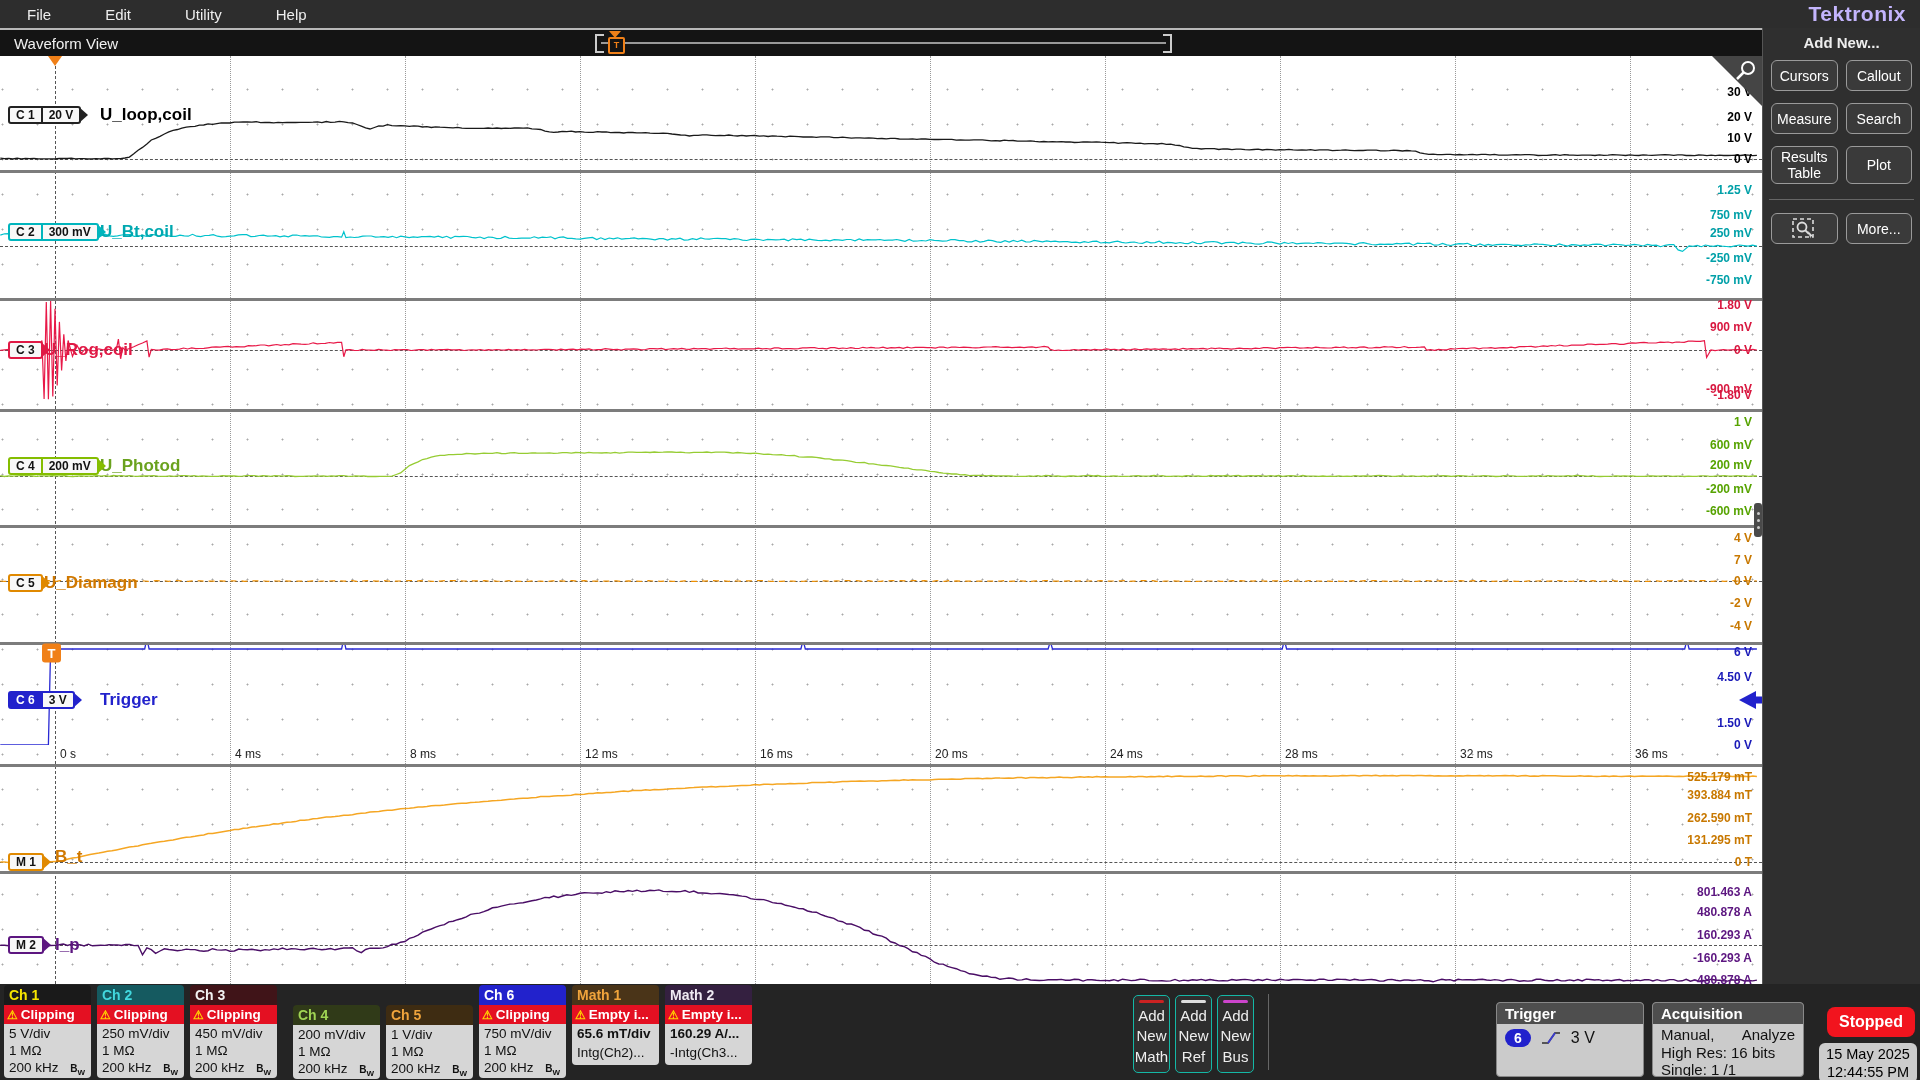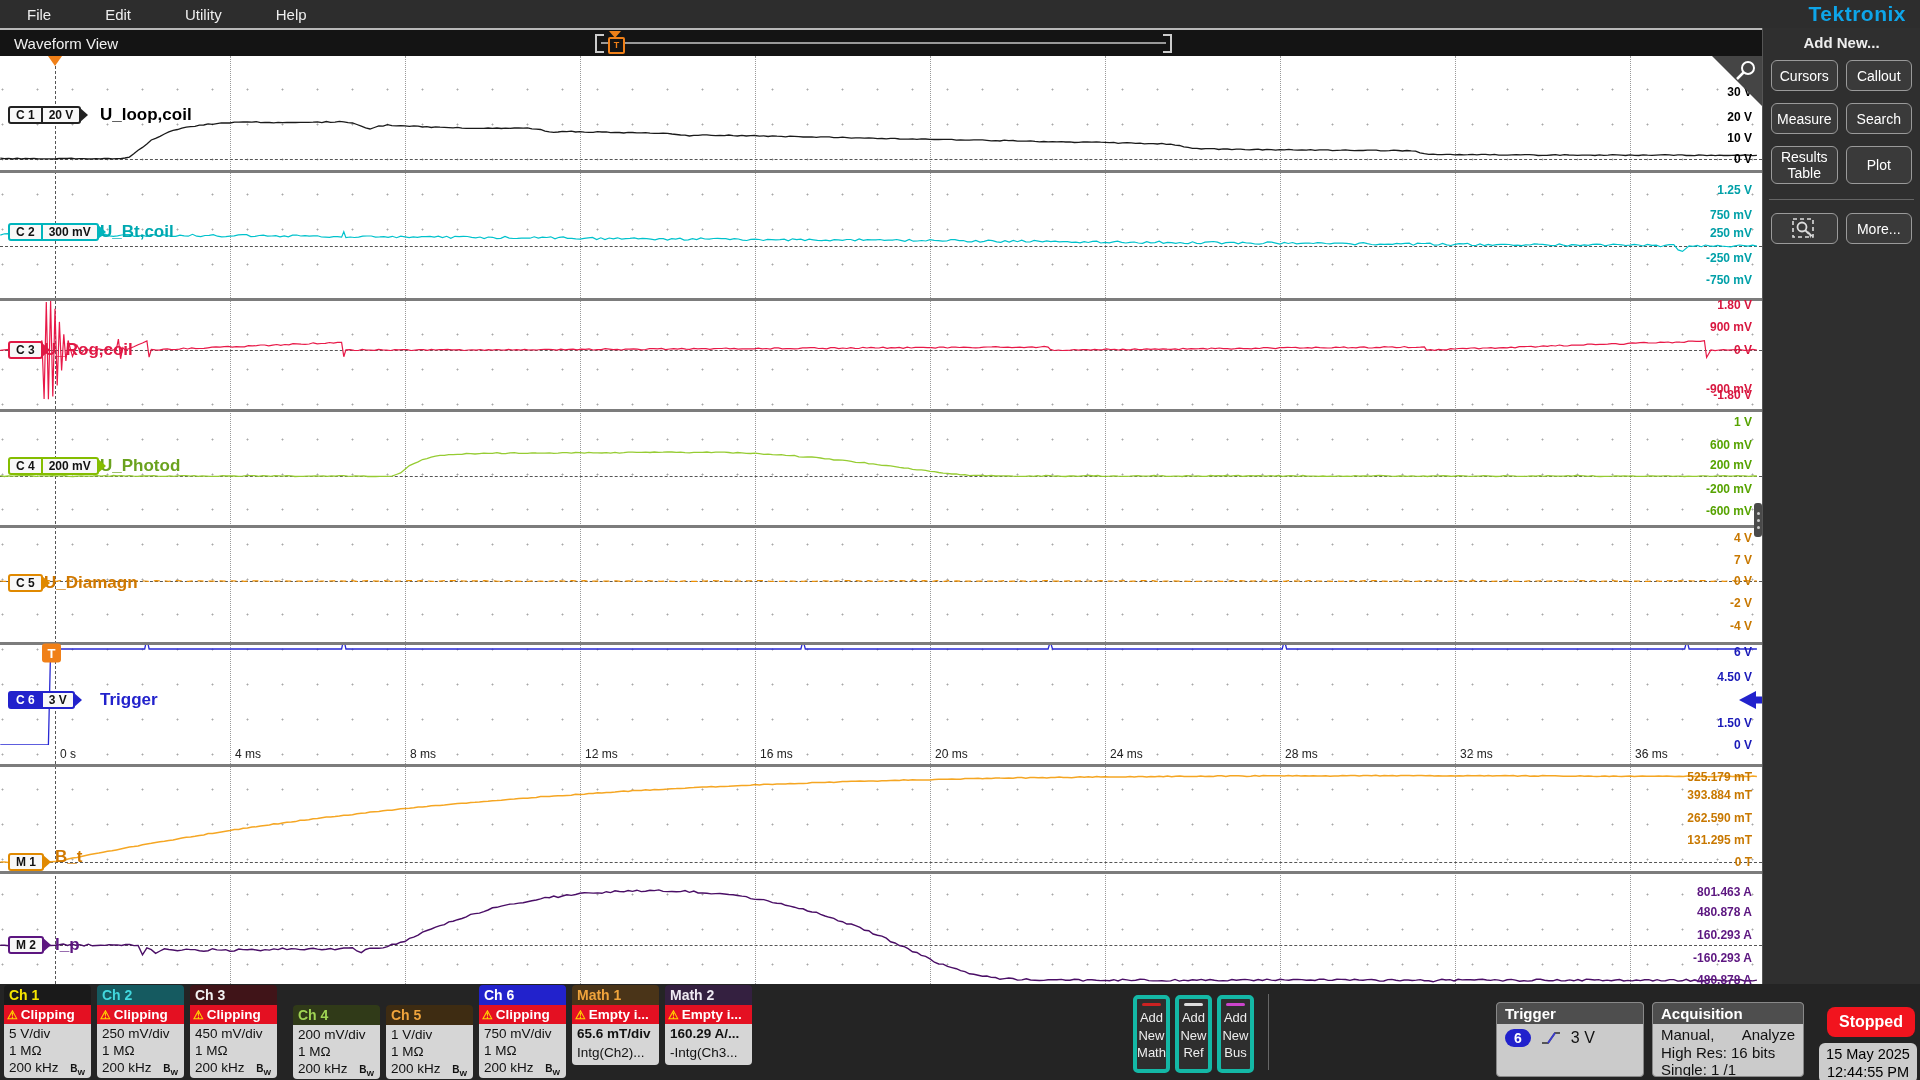--- a/index.html
+++ b/index.html
@@ -1,19 +1,19 @@
 <!DOCTYPE html>
 <html><head>
 <meta charset="utf-8">
 <style>
   html,body{margin:0;padding:0}
   body{width:1920px;height:1080px;overflow:hidden;background:#222;font-family:"Liberation Sans",sans-serif;position:relative}
   .menubar{height:28px;background:#2d2d2d;display:flex;align-items:center;color:#eee}
   .menu-item{padding:0 27px;font-size:15px}
-  .logo{margin-left:auto;margin-right:14px;font-weight:bold;font-size:21px;color:#0ea5e9;letter-spacing:.5px}
+  .logo{margin-left:auto;margin-right:14px;font-weight:bold;font-size:21px;color:#c4b5fd;letter-spacing:.5px}
   .main{display:flex;height:956px}
   .wave-area{width:1762px;position:relative;background:#fff}
   .titlebar{height:28px;background:#141414;border-top:2px solid #b8b8b8;color:#f0f0f0;position:relative;box-sizing:border-box}
   .titlebar .title{position:absolute;left:14px;top:5px;font-size:15px}
   .overview{position:absolute;left:595px;top:4px;width:577px;height:19px}
   .ov-line{position:absolute;left:6px;right:6px;top:8px;height:2px;background:#999}
   .ov-brk{position:absolute;top:0;bottom:0;width:7px;border-top:2px solid #ccc;border-bottom:2px solid #ccc}
   .ov-brk.l{left:0;border-left:2px solid #ccc}
   .ov-brk.r{right:0;border-right:2px solid #ccc}
   .ov-t{position:absolute;left:13px;top:3px;width:13px;height:13px;background:#141414;border:2px solid #f08018;border-radius:2px;color:#f08018;font-size:9px;font-weight:bold;text-align:center;line-height:13px}
@@ -46,21 +46,21 @@
   .sb-sep{height:1px;background:#666;margin:15px 6px 13px}
   .bottombar{height:96px;background:#242424;position:relative}
   .bbadge{position:absolute;width:87px;border-radius:4px;overflow:hidden;font-size:13.5px;z-index:2}
   .bb-head{height:20px;line-height:20px;padding:0 5px;font-weight:bold;font-size:14px}
   .bb-warn{background:#e41022;color:#fff;font-weight:bold;display:flex;gap:3px;padding:0 3px;height:19px;align-items:center;font-size:13.5px}
   .bb-warn .tri{color:#ffd200;font-size:12px}
   .bb-body{background:#d6d6d6;color:#111;padding:1px 5px 2px}
   .bb-row{height:17px;line-height:17px;position:relative;white-space:nowrap}
   .bb-row .bw{position:absolute;right:1px;top:1px;font-size:10px;font-weight:bold}
   .bb-row .bw sub{font-size:8px}
-  .addbtn{position:absolute;width:37px;height:78px;background:#2e2e2e;border:4px solid #14b8a6;border-radius:5px;color:#eee;font-size:13px;text-align:center;padding-top:3px;box-sizing:border-box;white-space:pre-line;line-height:1.35}
+  .addbtn{position:absolute;width:37px;height:78px;background:#2e2e2e;border:1px solid #14b8a6;border-radius:5px;color:#eee;font-size:15px;text-align:center;padding-top:3px;box-sizing:border-box;white-space:pre-line;line-height:1.35}
   .addbtn .accent{height:3px;border-radius:2px;margin:1px 5px 3px}
   .vdivider{position:absolute;left:1268px;top:10px;width:1px;height:76px;background:#666}
   .panel{position:absolute;background:#cbcbcb;border-radius:4px;overflow:hidden;color:#111;border:1px solid #888;box-sizing:border-box}
   .panel .ph{background:#4e4e4e;color:#fff;font-weight:bold;font-size:15px;height:21px;line-height:21px;padding:0 8px}
   .panel .pb{padding:2px 8px;font-size:15px}
   .prow{display:flex;justify-content:space-between;height:17.5px;line-height:17.5px;white-space:nowrap}
   .prow .c2x{min-width:72px}
   .ticon{display:inline-block;background:#f08018;color:#fff;font-size:9px;font-weight:bold;padding:0 3px;border-radius:2px;vertical-align:1px;margin-right:2px}
   .trig-src{background:#2121cc;color:#fff;font-weight:bold;border-radius:9px;padding:0 9px;font-size:14px;height:18px;line-height:18px;display:inline-block}
   .stopped{position:absolute;left:1827px;top:23px;width:88px;height:30px;background:#f2141e;border-radius:8px;color:#fff;font-weight:bold;font-size:16px;display:flex;align-items:center;justify-content:center}

